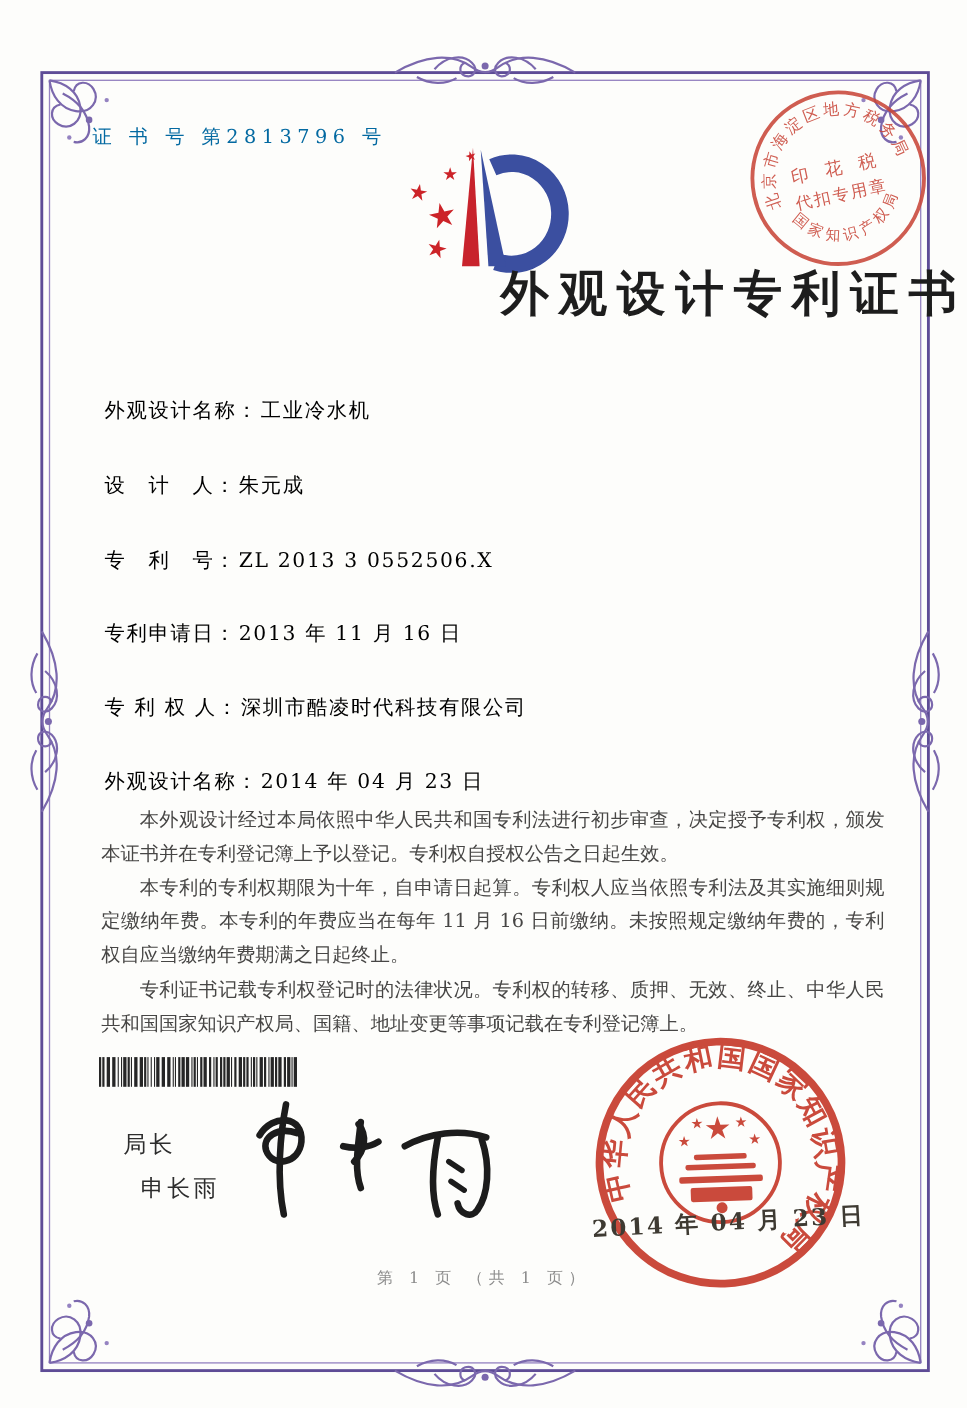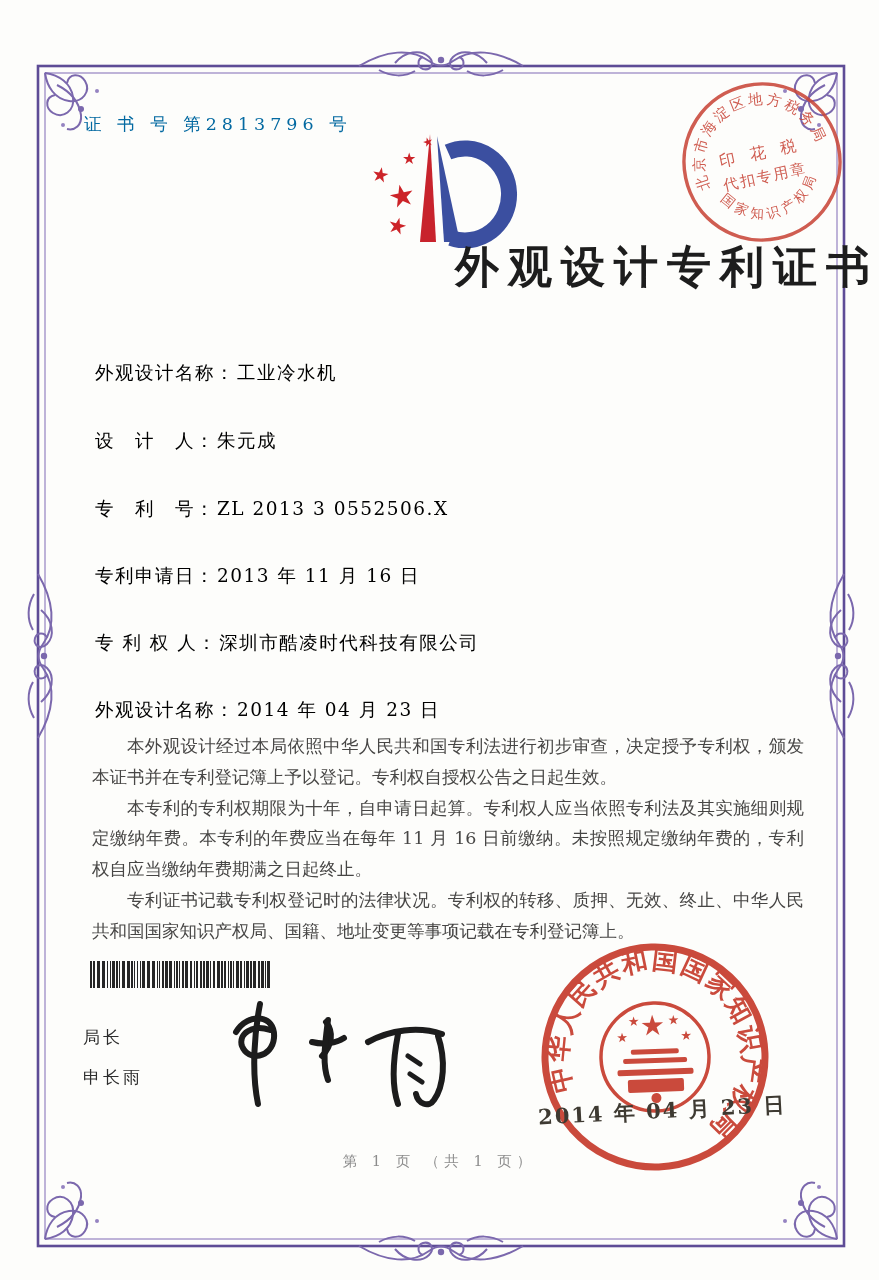--- a/index.html
+++ b/index.html
@@ -9,21 +9,21 @@
   .cert-no{left:84px;top:112px;font-size:17.5px;letter-spacing:5px;color:#0369a1;}
   .title{left:0;right:0;top:238px;text-align:right;font-size:44px;font-weight:700;
          letter-spacing:9px;color:#1d1d1d;}
   .field{left:95px;font-size:18.5px;color:#000000;letter-spacing:1.5px;white-space:nowrap;}
   .field .val{margin-left:2px;}
   .body-text{left:92px;top:731px;width:712px;font-size:17.5px;line-height:30.8px;
              color:#474645;text-align:justify;}
   .body-text p{margin:0;text-indent:2em;}
   .barcode{left:90px;top:961px;height:27px;display:flex;align-items:stretch;}
   .barcode span{background:#262626;display:block;}
-  .director{left:83px;font-size:17px;color:#2d2d2d;letter-spacing:3px;}
+  .director{left:112px;font-size:21px;color:#2d2d2d;letter-spacing:3px;}
   .footer{left:0;right:0;top:1152px;text-align:center;font-size:14.5px;color:#8c8c8c;
           letter-spacing:5px;}
   .seal-date{left:538px;top:1097px;font-size:21px;font-weight:600;color:#3e3a32;
              letter-spacing:2px;transform:rotate(-3deg);white-space:nowrap;}
   .tax-seal{left:677px;top:77px;transform:rotate(-12deg);opacity:.88;}
   .main-seal{left:525px;top:927px;transform:rotate(-2deg);opacity:.92;}
   .sig{left:198px;top:998px;}
   svg text{font-family:"DejaVu Serif","Liberation Serif",serif;}
 </style>
 </head>
@@ -150,21 +150,21 @@
       <span style="width: 3px; margin-right: 1px;"></span>
       <span style="width: 2px; margin-right: 1px;"></span>
       <span style="width: 3px; margin-right: 2px;"></span>
       <span style="width: 2px; margin-right: 1px;"></span>
       <span style="width: 3px; margin-right: 1px;"></span>
       <span style="width: 1px; margin-right: 1px;"></span>
       <span style="width: 3px; margin-right: 1px;"></span>
     </div>
 
   <div class="abs director" style="top:1026px;">局长</div>
-  <div class="abs director" style="top:1066px;">申长雨</div>
+  <div class="abs director" style="top:1066px;margin-left:16px;">申长雨</div>
 
   <svg class="abs sig" width="280" height="118" viewBox="0 0 280 118" fill="none" stroke="#1c1c1c" stroke-width="6" stroke-linecap="round">
     <path d="M62,6 C57,32 53,72 60,106"></path>
     <path d="M38,34 C50,14 78,16 76,40 C74,60 50,64 44,48 C40,36 54,26 72,32"></path>
     <path d="M128,24 C136,34 134,48 124,58"></path>
     <path d="M114,44 C126,47 138,45 146,40"></path>
     <path d="M130,22 C127,46 124,66 130,82"></path>
     <path d="M170,44 C192,32 220,28 244,36"></path>
     <path d="M200,36 C195,62 193,86 200,106"></path>
     <path d="M240,38 C248,62 246,88 236,102 C231,110 220,106 218,96"></path>

